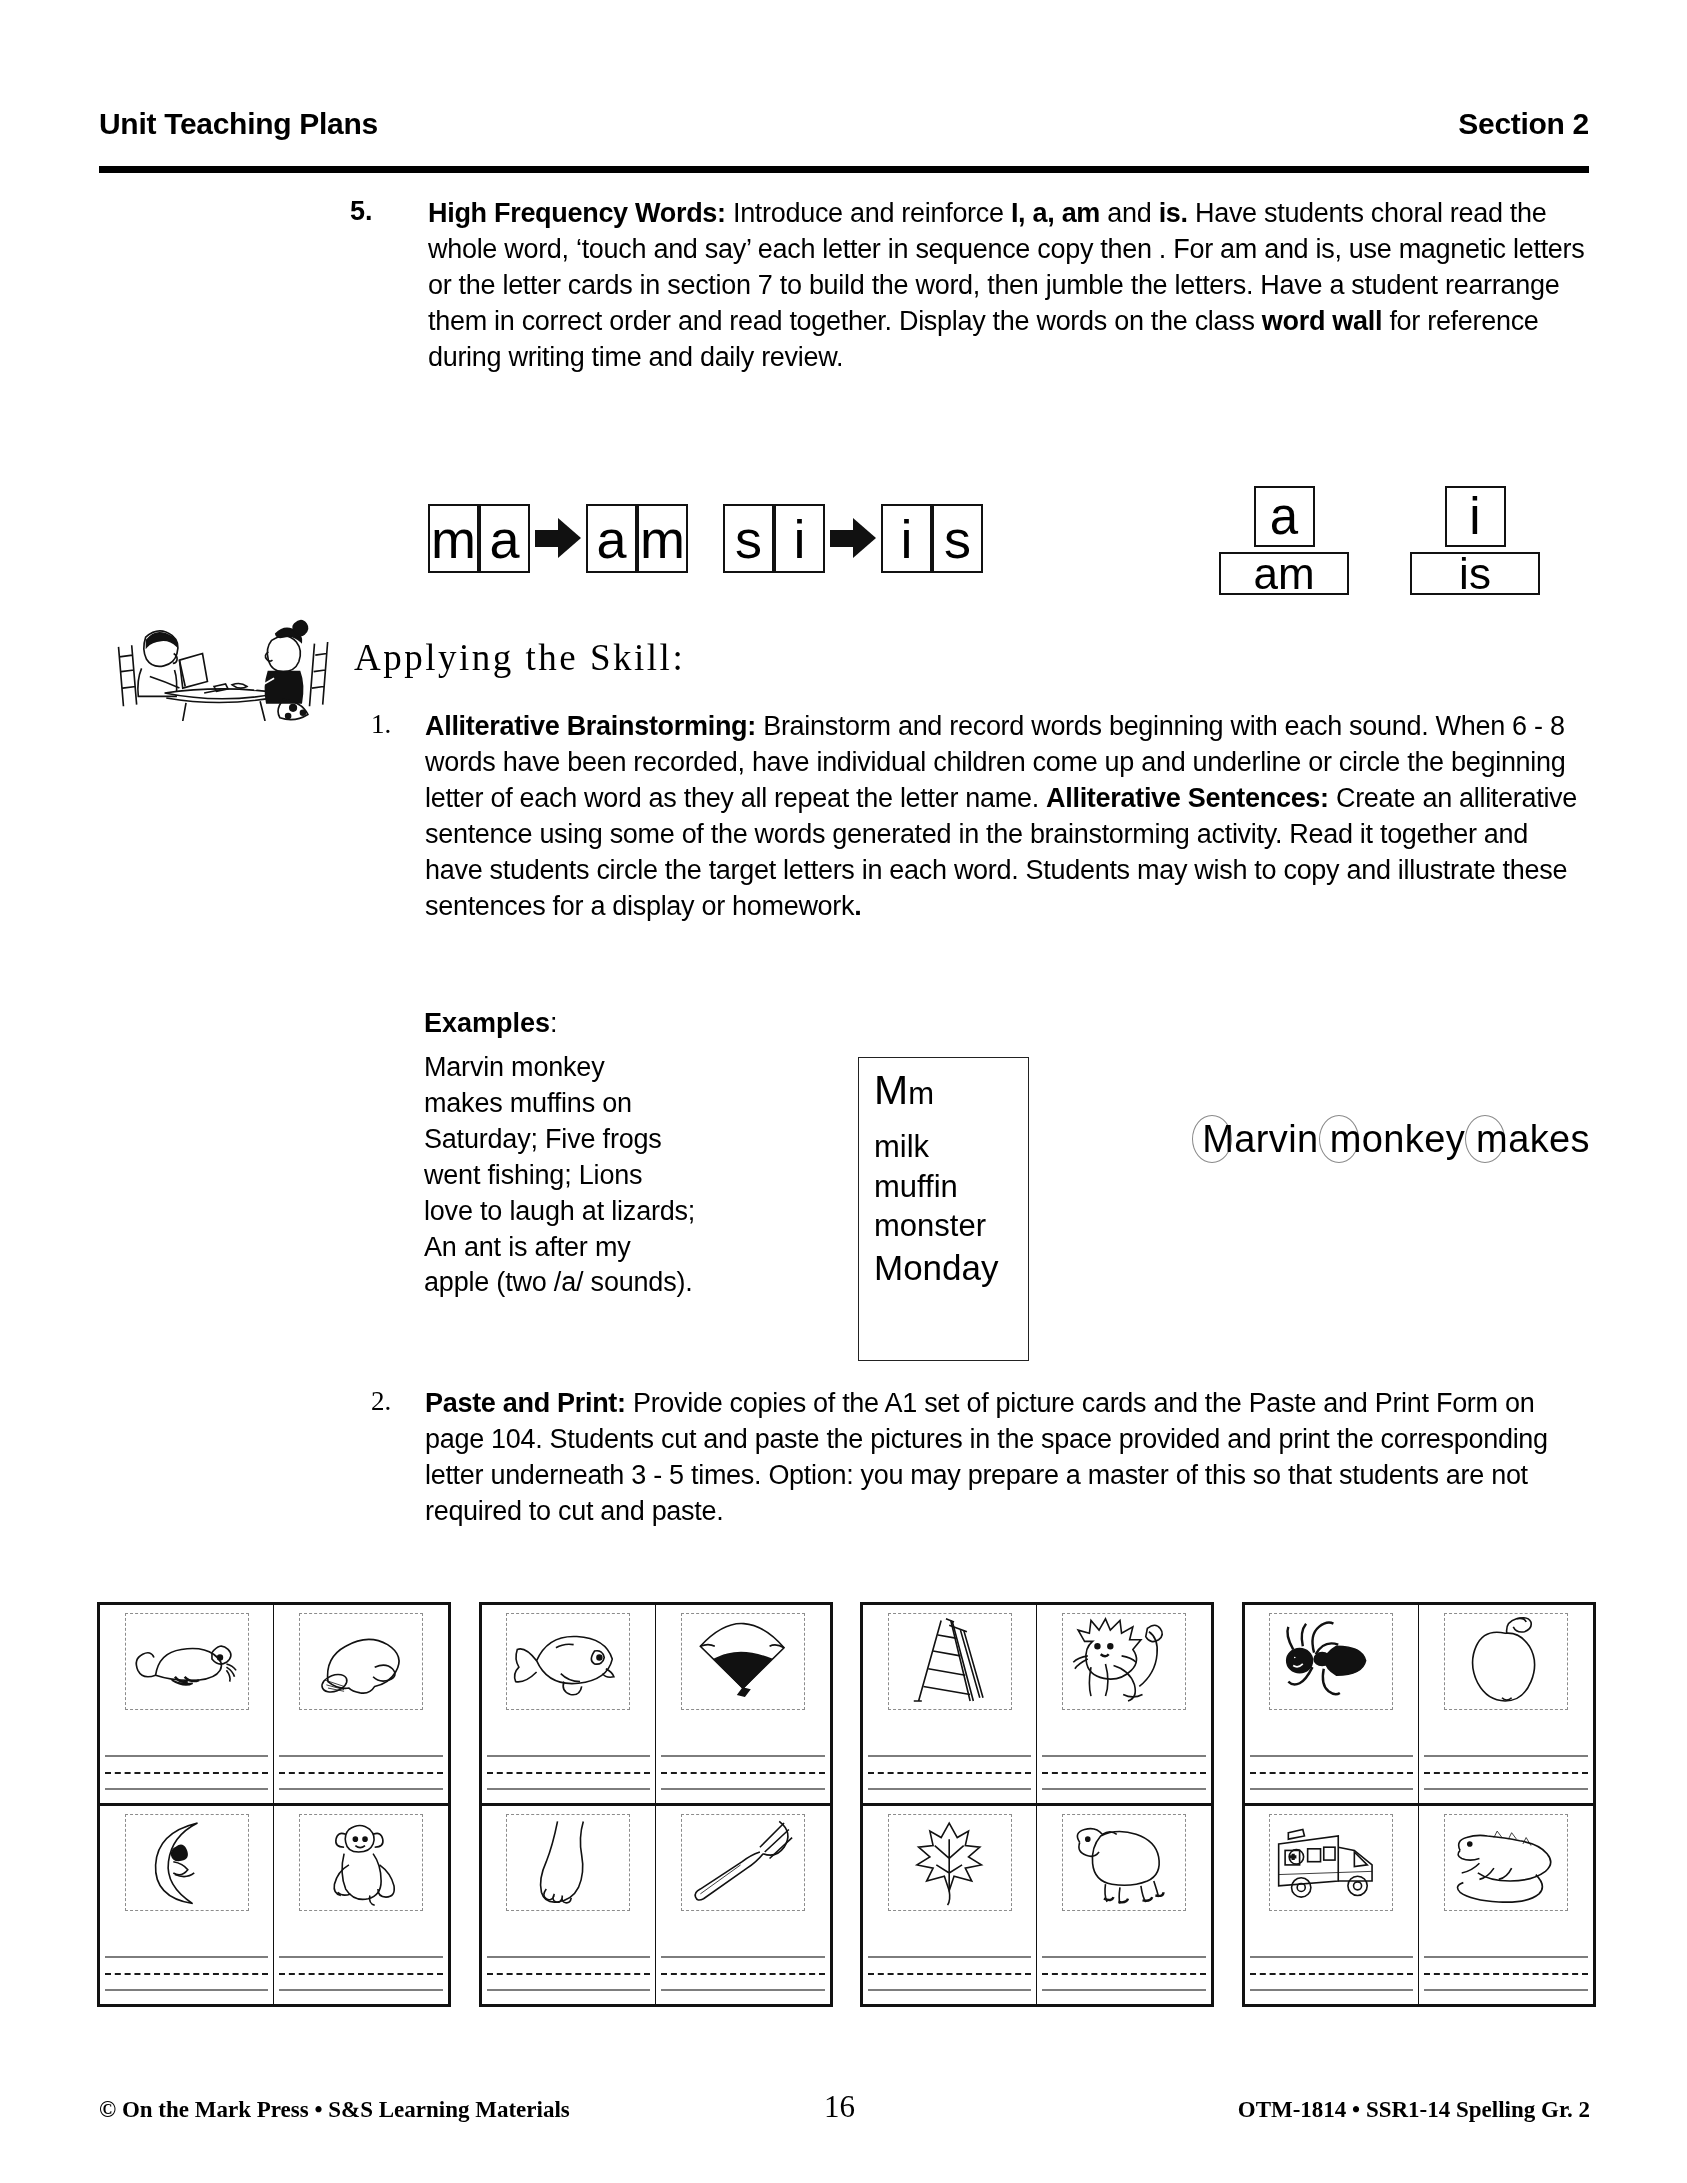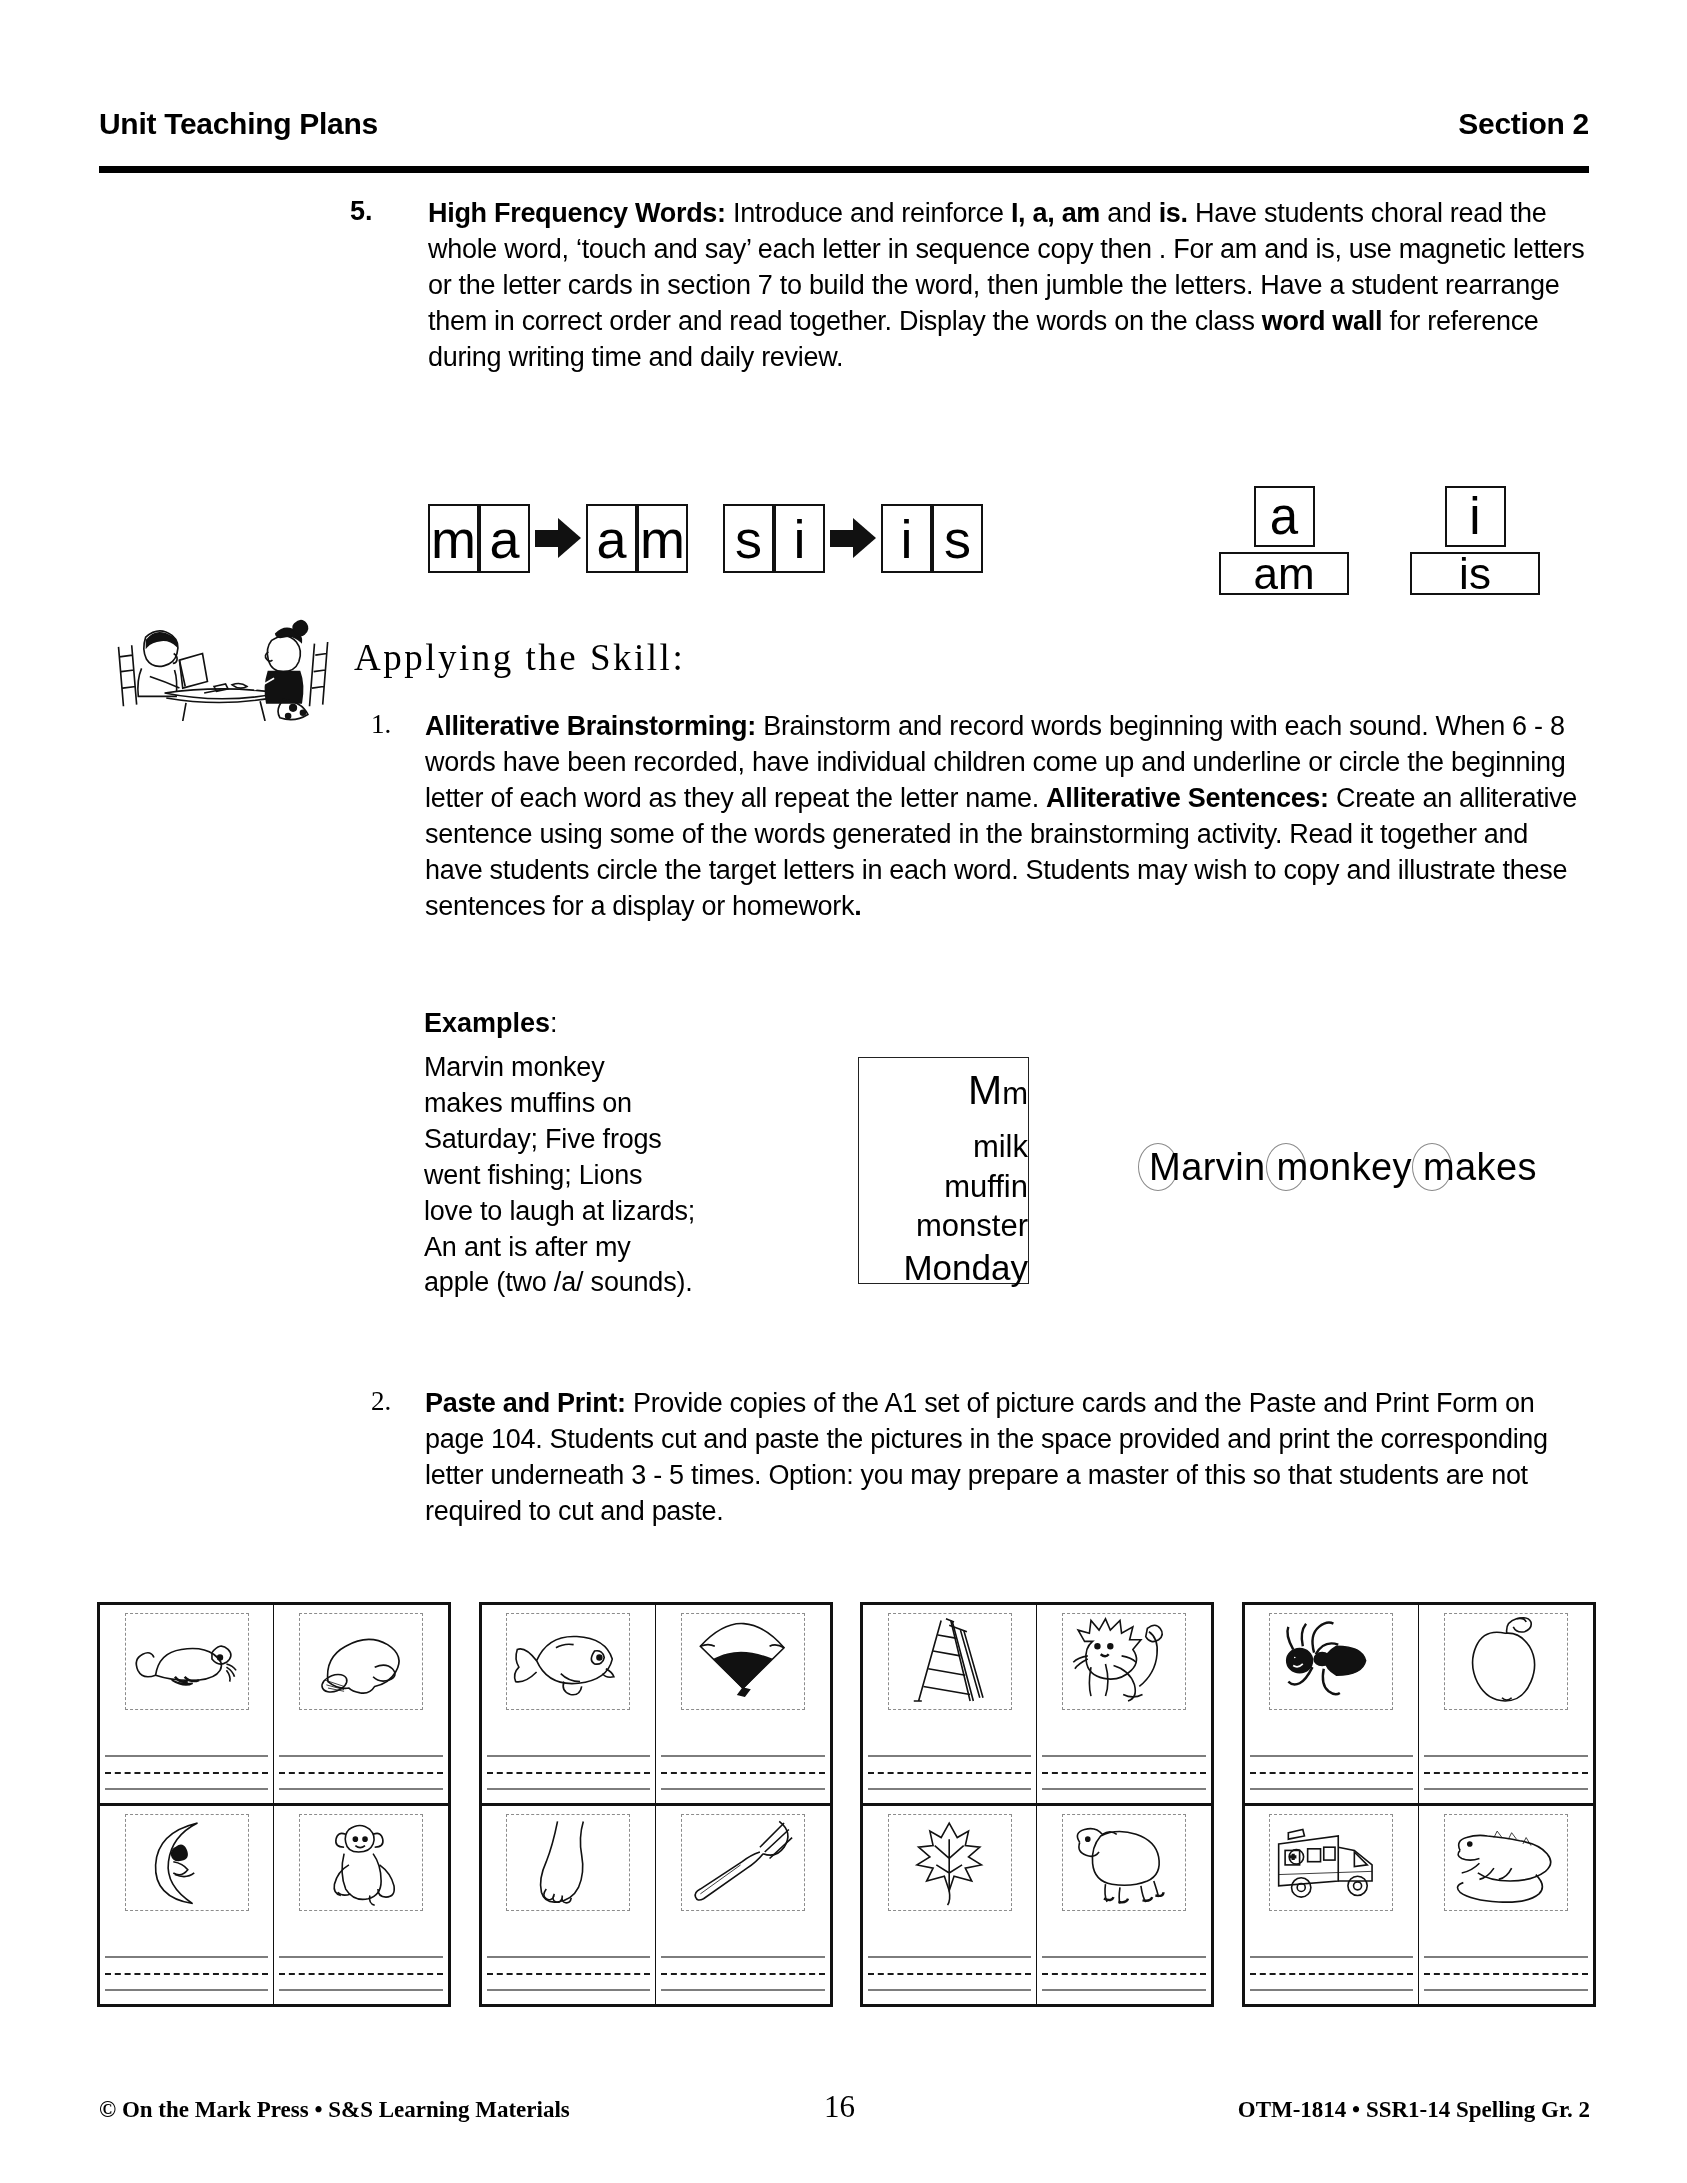--- a/index.html
+++ b/index.html
@@ -176,25 +176,24 @@
     line-height: 1.33;
     letter-spacing: -0.2px;
   }
 
   
   #mm-box {
     position: absolute;
     left: 858px;
     top: 1057px;
     width: 171px;
-    height: 227px;
+    height: 304px;
     border: 1.6px solid #222;
     box-sizing: border-box;
     padding: 11.5px 0 0 15px;
-    text-align: right;
   }
   #mm-box .mm-title {
     font-size: 41px;
     line-height: 1;
     margin-bottom: 16.5px;
     font-family: "Liberation Sans", sans-serif;
     font-weight: 300;
   }
   #mm-box .mm-title .small { font-size: 31px; }
   #mm-box .mm-word {
@@ -207,23 +206,22 @@
 
   
   #hand-sentence {
     position: absolute;
     left: 1096px;
     top: 1112px;
     width: 494px;
     font-size: 38px;
     font-weight: 300;
     line-height: 1.45;
-    text-align: center;
+    text-align: right;
     letter-spacing: 0.4px;
-    margin-top: 28px;
   }
   .circled {
     position: relative;
     display: inline-block;
   }
   .circled > .c-first {
     position: relative;
     z-index: 2;
   }
   .circled::before {

